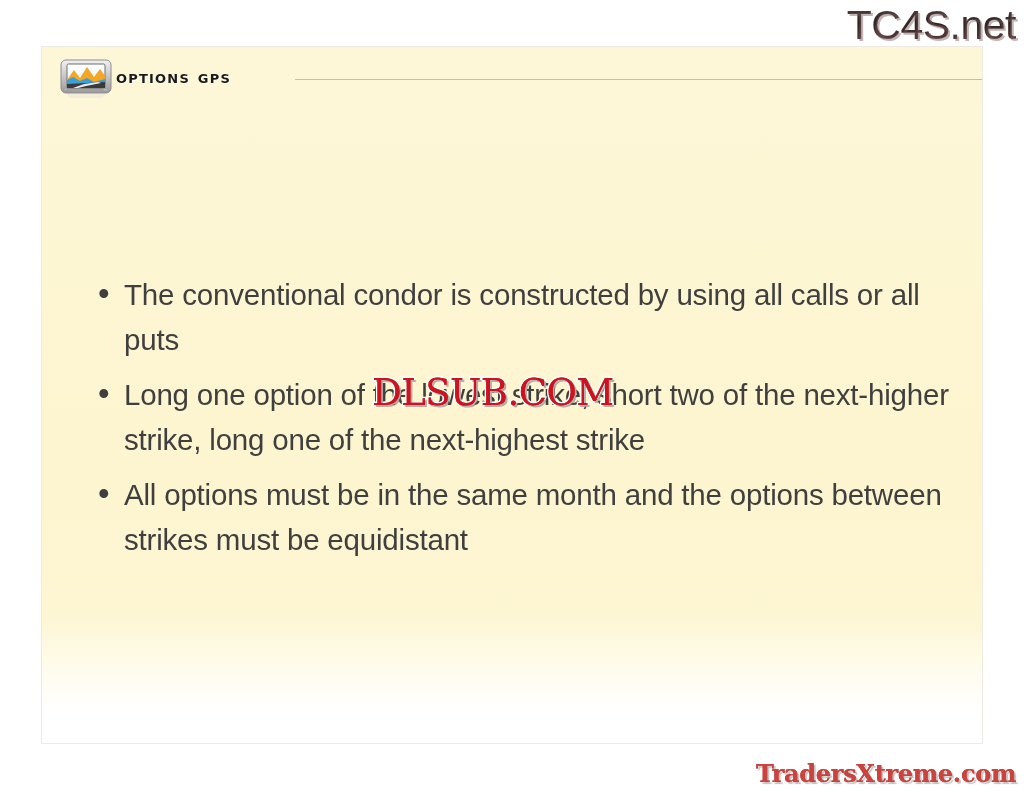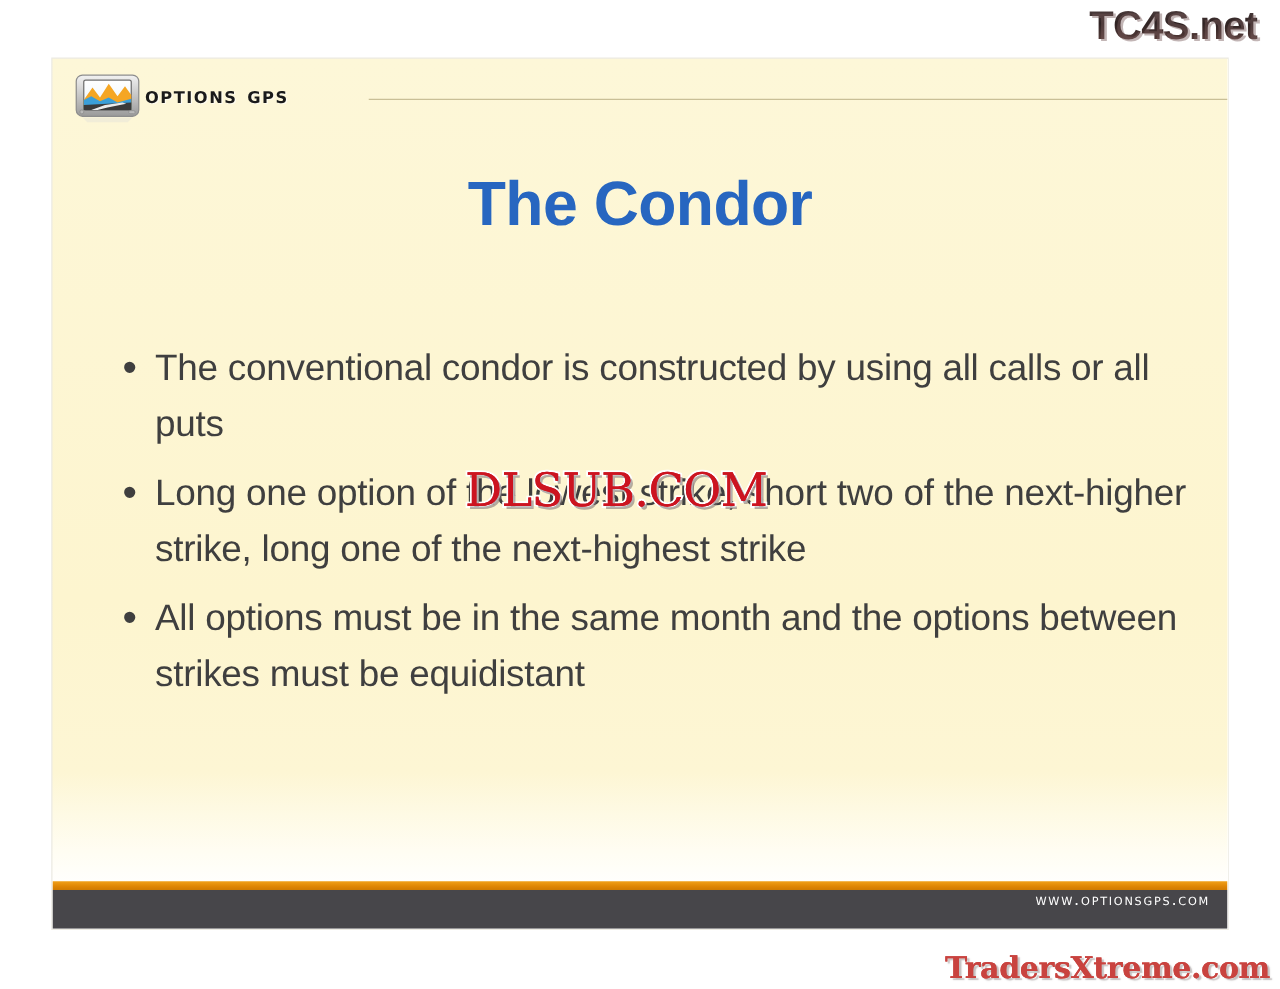--- a/index.html
+++ b/index.html
@@ -12,24 +12,24 @@
     height: 791px;
     position: relative;
     overflow: hidden;
     font-family: "Liberation Sans", sans-serif;
   }
 
   
   #tc4s-brand {
     position: absolute;
     top: 2px;
-    right: 18px;
+    right: 8px;
     font-family: "Liberation Sans", sans-serif;
-    font-weight: bold;
-    font-size: 32px;
+    font-weight: normal;
+    font-size: 41px;
     letter-spacing: -0.5px;
     color: #3b2b2b;
     text-shadow: 2px 2px 0 rgba(120,90,90,0.45);
     background: linear-gradient(180deg, #5c4a4a 0%, #2e2222 45%, #6b4a46 100%);
     -webkit-background-clip: text;
     background-clip: text;
     -webkit-text-fill-color: transparent;
     z-index: 40;
     white-space: nowrap;
   }
@@ -268,44 +268,38 @@
 
         <path d="M6 36 L46 36 L42 40 L10 40 Z" fill="#d9d9d9" opacity="0.35"></path>
       </svg>
     </div>
 
     <div id="brand-name">Options GPS</div>
 
     <div id="header-rule"></div>
   </div>
 
-  <div id="slide-title">The Condor</div>
 
   <div id="bullets">
 
     <div class="bullet-item">
       <span class="bullet-dot">•</span>
       <span class="bullet-text">The conventional condor is constructed by using all calls or all puts</span>
     </div>
 
     <div class="bullet-item">
       <span class="bullet-dot">•</span>
       <span class="bullet-text">Long one option of the lowest strike, short two of the next-higher strike, long one of the next-highest strike</span>
     </div>
 
     <div class="bullet-item">
       <span class="bullet-dot">•</span>
       <span class="bullet-text">All options must be in the same month and the options between strikes must be equidistant</span>
     </div>
 
   </div>
 
-  <div id="footer-bar">
-    <div id="footer-orange"></div>
-    <div id="footer-dark"></div>
-    <div id="footer-url">www.OptionsGPS.com</div>
-  </div>
 
 </div>
 
 <div id="dlsub-watermark" data-txt="DLSUB.COM">DLSUB.COM</div>
 
 <div id="tx-brand" data-txt="TradersXtreme.com">TradersXtreme.com</div>
 
 </body></html>

